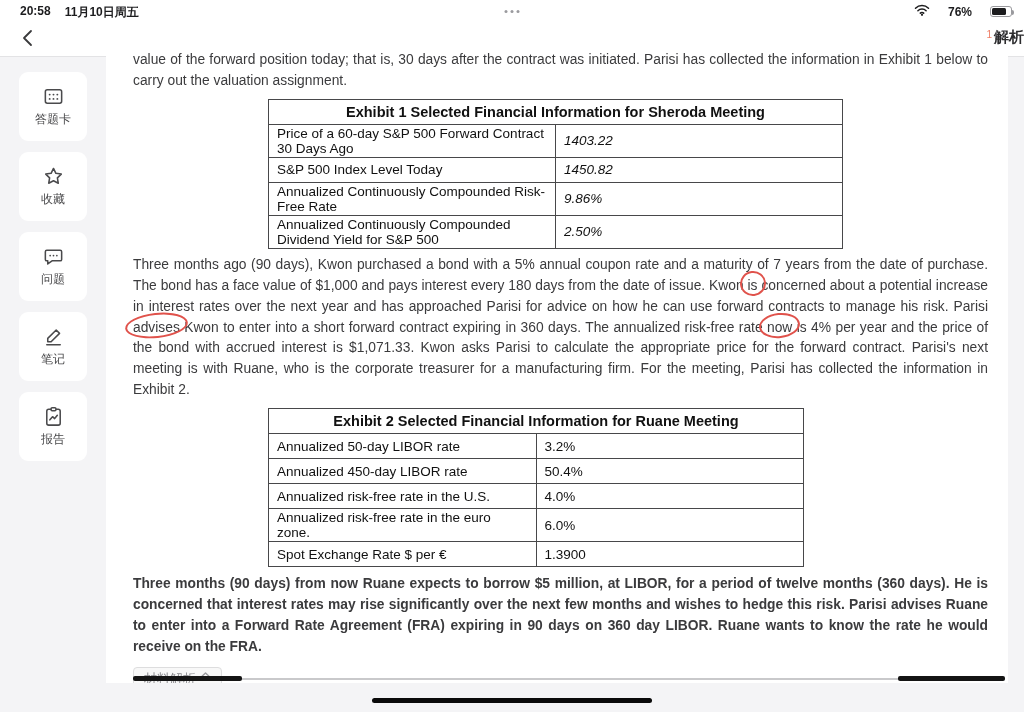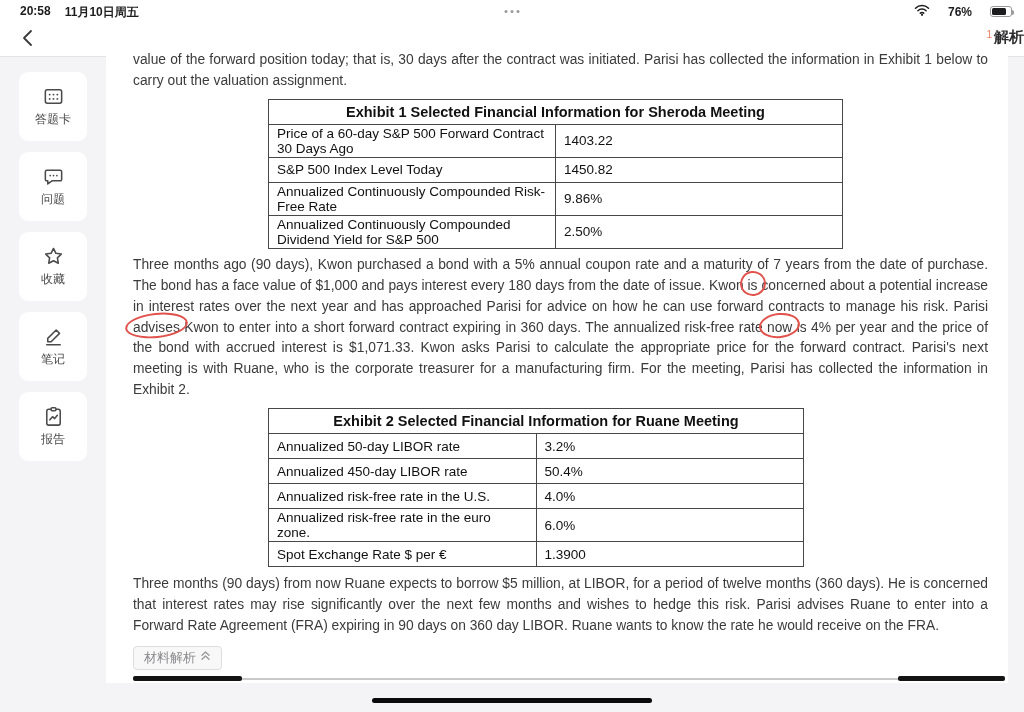--- a/index.html
+++ b/index.html
@@ -32,25 +32,25 @@
 
   
   .panel { position:absolute; left:106px; top:48px; width:902px; height:635px; background:#fff; overflow:hidden; padding:4px 20px 0 27px; }
   .panel p { font-size:13.8px; line-height:20.9px; color:#3b3b3d; text-align:justify; }
   .intro { margin-top:-2px; }
 
   table.exhibit { border-collapse:collapse; margin-top:7px; margin-left:135px; table-layout:fixed; border:1.5px solid #48484a; }
   table.exhibit th, table.exhibit td { border:1px solid #48484a; height:25px; color:#111; }
   table.exhibit th { font-size:14.5px; font-weight:bold; text-align:center; padding:1px 12px; }
   table.exhibit td { font-size:13.5px; padding:1px 8px; text-align:left; }
-  .ex1 { width:575px; } .ex1 td:first-child { width:450px; } .ex1 td:last-child { width:125px; }
+  .ex1 { width:575px; } .ex1 td:first-child { width:450px; } .ex1 td:last-child { width:125px;font-style:italic; }
   .ex2 { width:536px; margin-top:2px; } .ex2 td:first-child { width:365px; } .ex2 td:last-child { width:205px; }
 
   .para1 { margin-top:6px; }
-  .para2 { margin-top:7px; }
+  .para2 { margin-top:7px;font-weight:bold; }
 
   .circled { position:relative; }
   .circled::after { content:''; position:absolute; left:-8px; right:-8px; top:-7px; bottom:-3px;
     border:2.2px solid #e0524b; border-radius:50%; transform:rotate(-6deg); pointer-events:none; }
 
   .mat-btn { margin-top:9px; display:inline-flex; align-items:flex-start; gap:4px; padding:2px 10px;
     background:#f8f8f8; border:1px solid #ddddde; border-radius:4px; font-size:13px; color:#8a8a8e; cursor:pointer; }
 
   
   .scroll-track { position:absolute; left:27px; right:3px; bottom:2px; height:5px; }
@@ -118,38 +118,38 @@
         <circle cx="8" cy="14.5" r="1" fill="#4a4a4c" stroke="none"></circle>
           <circle cx="12" cy="14.5" r="1" fill="#4a4a4c" stroke="none"></circle>
           <circle cx="16" cy="14.5" r="1" fill="#4a4a4c" stroke="none"></circle>
       </svg>
     </span>
     <span class="side-label">答题卡</span>
   </div>
   <div class="side-card">
     <span>
       <svg width="23" height="23" viewBox="0 0 24 24" fill="none" stroke="#4a4a4c" stroke-width="1.6" stroke-linejoin="round">
+        <path d="M12 3.6l2.5 5.1 5.6.8-4.05 3.95.95 5.6L12 16.4l-5 2.65.95-5.6L3.9 9.5l5.6-.8z"></path>
+      </svg>
+    </span>
+    <span class="side-label">收藏</span>
+  </div>
+  <div class="side-card">
+    <span>
+      <svg width="23" height="23" viewBox="0 0 24 24" fill="none" stroke="#4a4a4c" stroke-width="1.6" stroke-linejoin="round">
         <path d="M5 5.5h14a1.5 1.5 0 0 1 1.5 1.5v8a1.5 1.5 0 0 1-1.5 1.5h-8.5L6 19.8v-3.3H5A1.5 1.5 0 0 1 3.5 15V7A1.5 1.5 0 0 1 5 5.5z"></path>
         <circle cx="8.5" cy="11" r=".9" fill="#4a4a4c" stroke="none"></circle>
           <circle cx="12" cy="11" r=".9" fill="#4a4a4c" stroke="none"></circle>
           <circle cx="15.5" cy="11" r=".9" fill="#4a4a4c" stroke="none"></circle>
       </svg>
     </span>
     <span class="side-label">问题</span>
   </div>
   <div class="side-card">
     <span>
-      <svg width="23" height="23" viewBox="0 0 24 24" fill="none" stroke="#4a4a4c" stroke-width="1.6" stroke-linejoin="round">
-        <path d="M12 3.6l2.5 5.1 5.6.8-4.05 3.95.95 5.6L12 16.4l-5 2.65.95-5.6L3.9 9.5l5.6-.8z"></path>
-      </svg>
-    </span>
-    <span class="side-label">收藏</span>
-  </div>
-  <div class="side-card">
-    <span>
       <svg width="23" height="23" viewBox="0 0 24 24" fill="none" stroke="#4a4a4c" stroke-width="1.6" stroke-linejoin="round" stroke-linecap="round">
         <path d="M14.8 5.2l3.5 3.5L9.5 17.5H6v-3.5z"></path>
           <line x1="5" y1="20.5" x2="19" y2="20.5"></line>
       </svg>
     </span>
     <span class="side-label">笔记</span>
   </div>
   <div class="side-card">
     <span>
       <svg width="23" height="23" viewBox="0 0 24 24" fill="none" stroke="#4a4a4c" stroke-width="1.6" stroke-linejoin="round" stroke-linecap="round">

